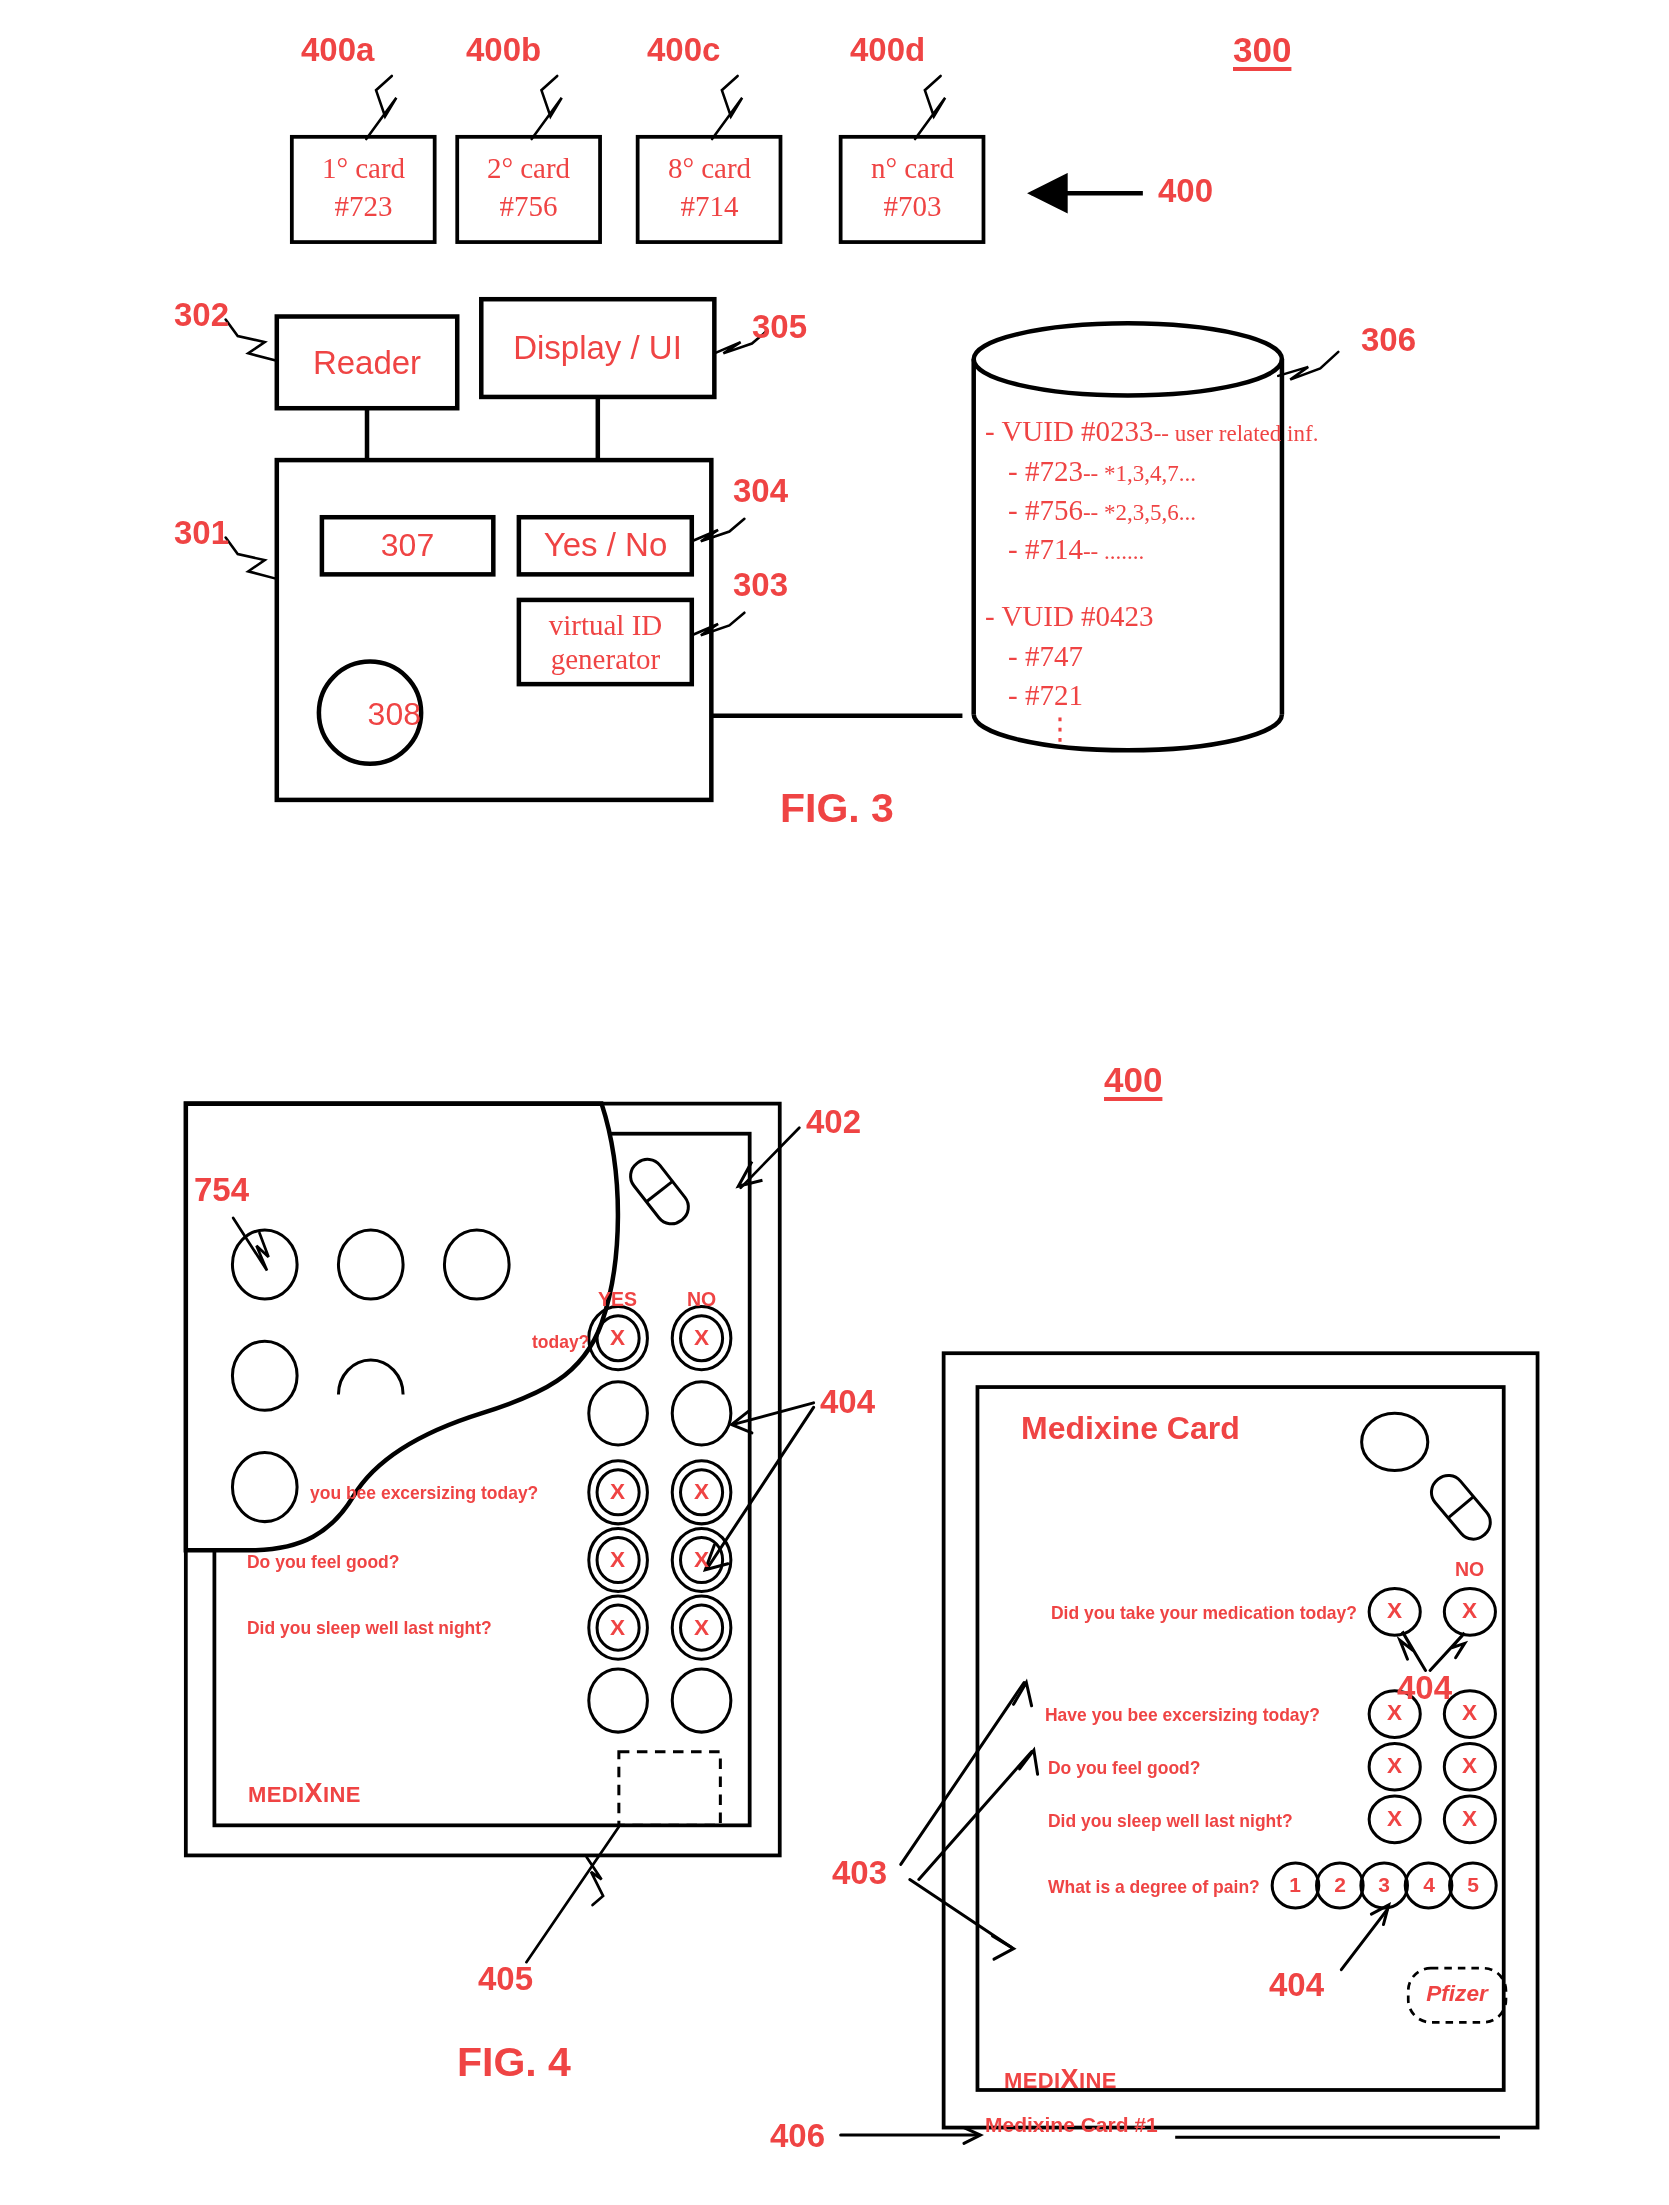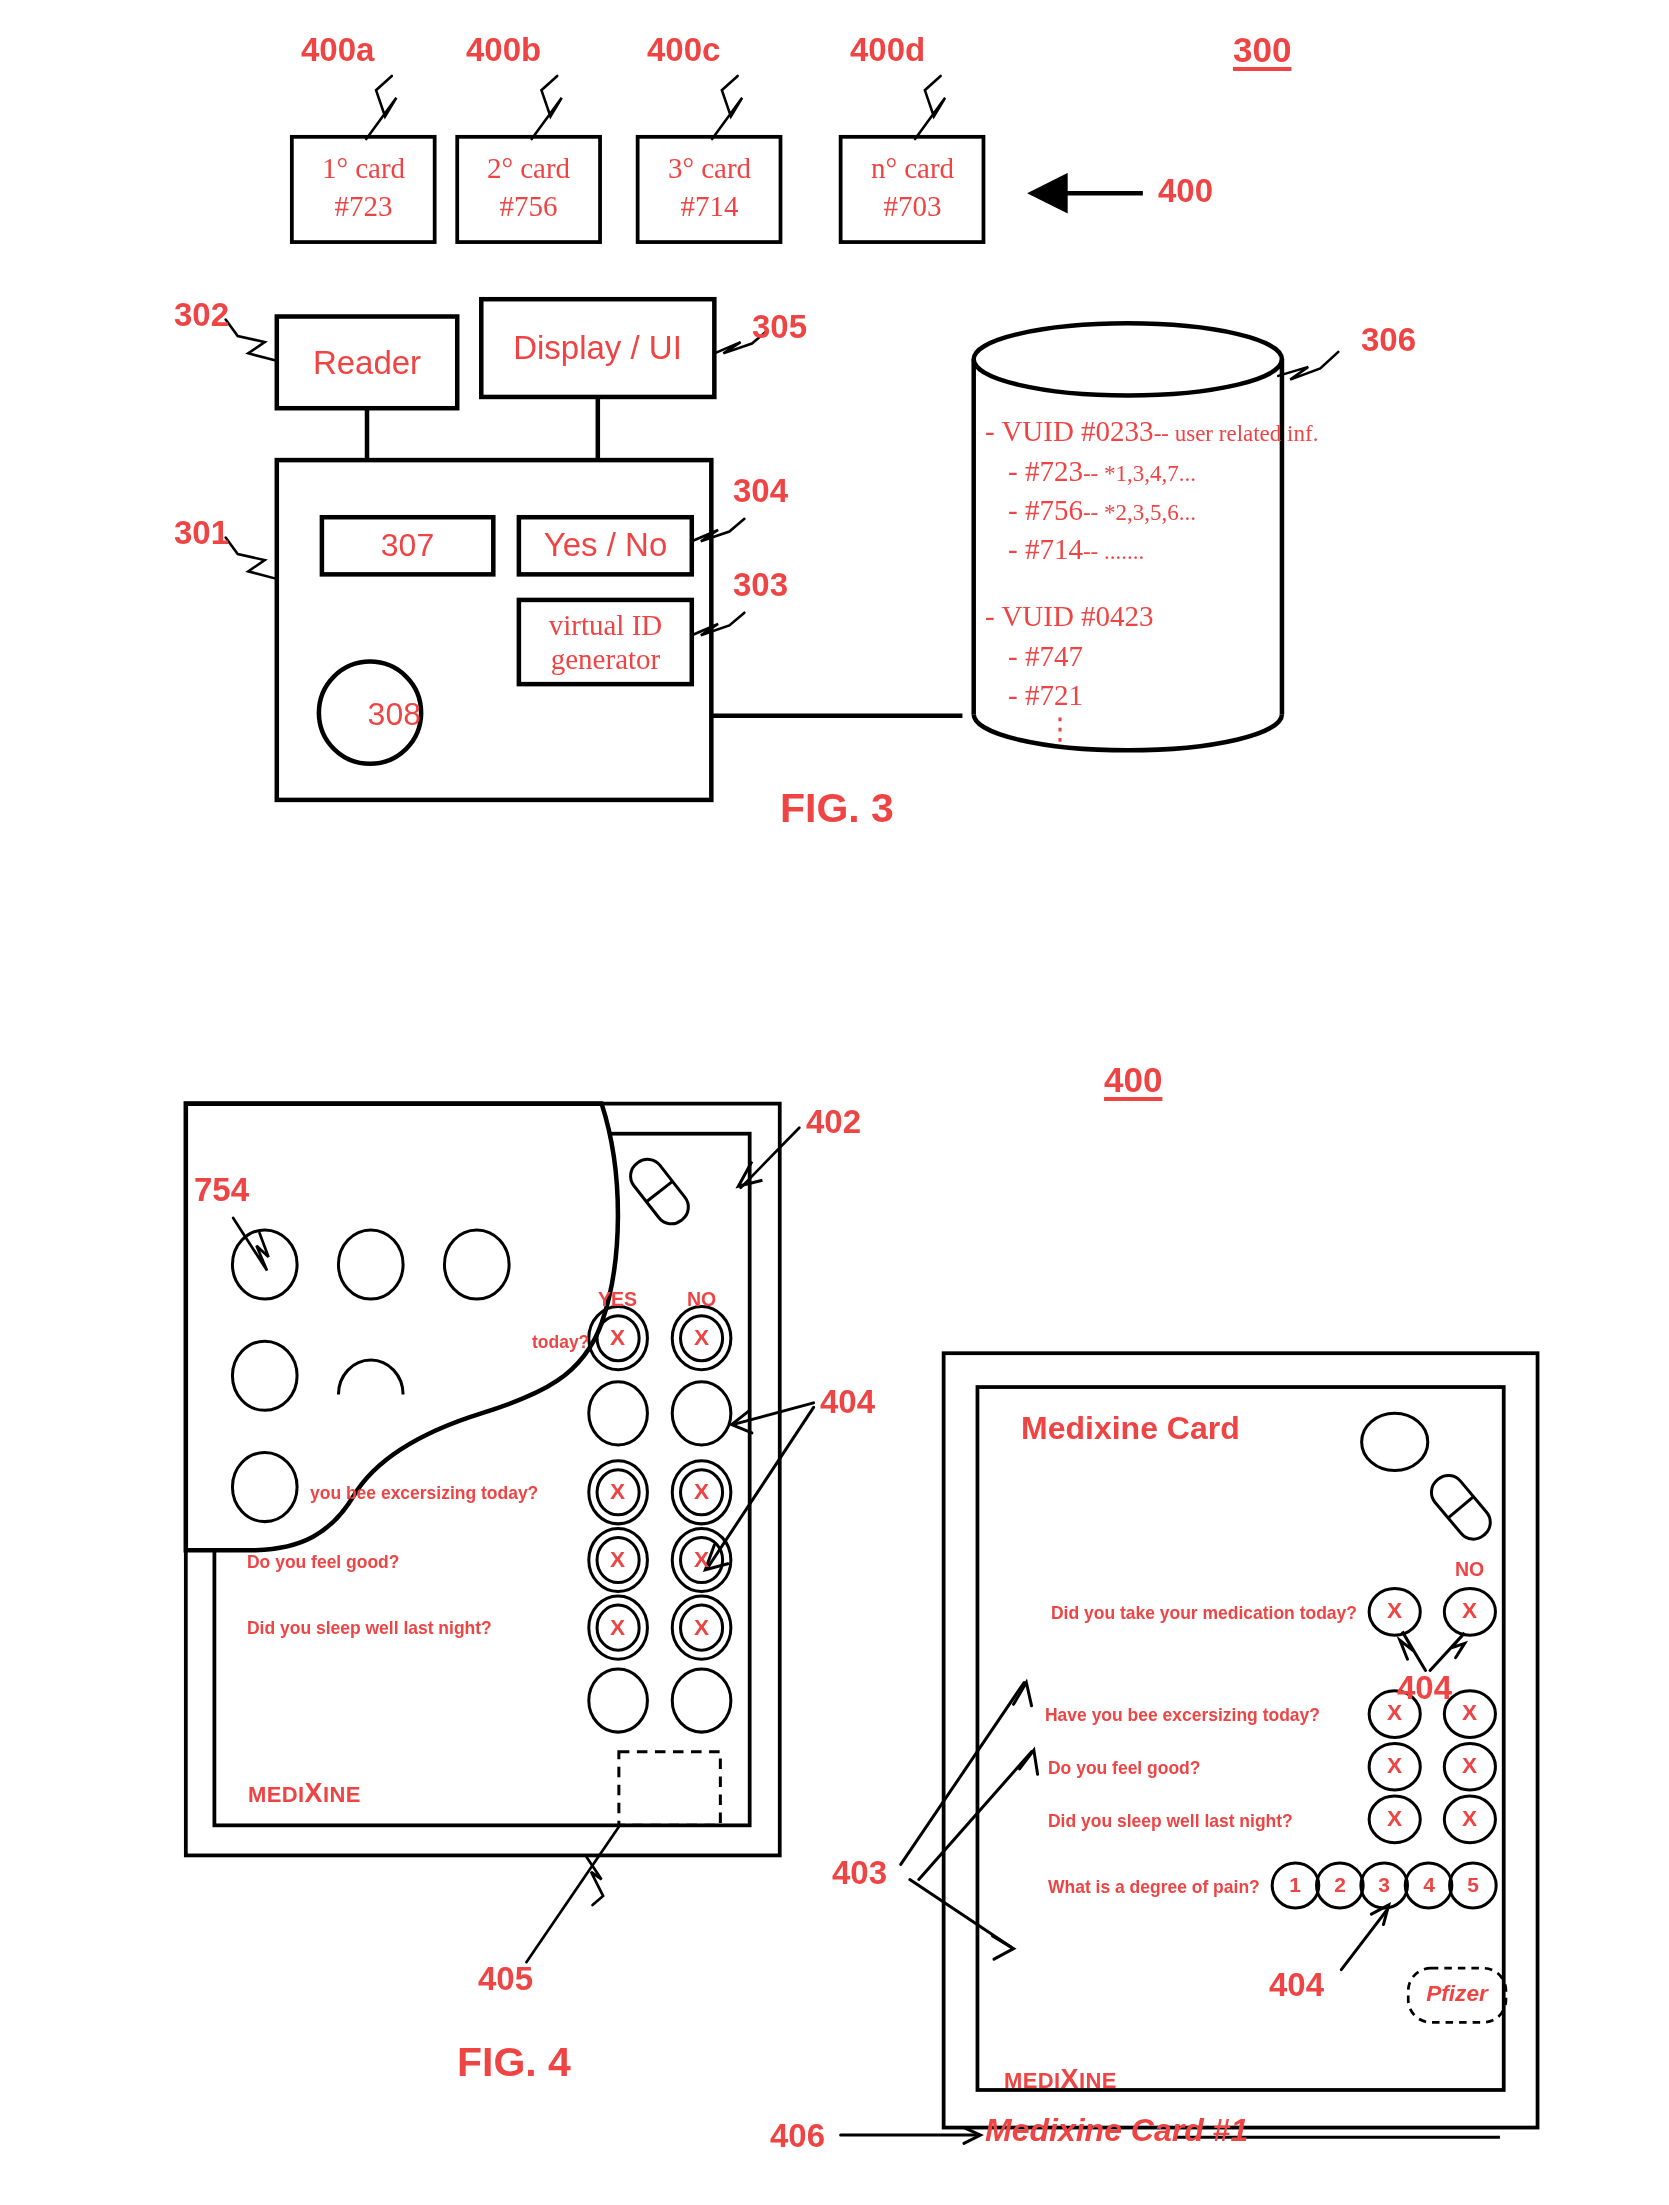--- a/index.html
+++ b/index.html
@@ -91,22 +91,21 @@
     font-weight: bold;
     font-size: 22px;
     letter-spacing: 0.4px;
   }
   .brand .big {
     font-size: 27px;
   }
   .cardid {
     font-family: "Liberation Sans", sans-serif;
     font-weight: bold;
-    font-style: italic;
-    font-size: 32px;
+    font-size: 21px;
   }
   .sponsor {
     font-family: "Liberation Sans", sans-serif;
     font-weight: bold;
     font-style: italic;
     font-size: 22.6px;
   }
   .glyph-x {
     font-family: "Liberation Sans", sans-serif;
     font-weight: bold;
@@ -341,21 +340,21 @@
   <div class="txt ref" style="left:466px; top:33px;">400b</div>
   <div class="txt ref" style="left:647px; top:33px;">400c</div>
   <div class="txt ref" style="left:850px; top:33px;">400d</div>
 
   <div class="txt serif ctr" style="left:292px; top:154px; width:143px;">1° card</div>
   <div class="txt serif ctr" style="left:292px; top:192px; width:143px;">#723</div>
 
   <div class="txt serif ctr" style="left:457px; top:154px; width:143px;">2° card</div>
   <div class="txt serif ctr" style="left:457px; top:192px; width:143px;">#756</div>
 
-  <div class="txt serif ctr" style="left:638px; top:154px; width:143px;">3° card</div>
+  <div class="txt serif ctr" style="left:638px; top:154px; width:143px;">8° card</div>
   <div class="txt serif ctr" style="left:638px; top:192px; width:143px;">#714</div>
 
   <div class="txt serif ctr" style="left:841px; top:154px; width:143px;">n° card</div>
   <div class="txt serif ctr" style="left:841px; top:192px; width:143px;">#703</div>
 
   <div class="txt figno" style="left:1233px; top:32px;">300</div>
   <div class="txt ref" style="left:1158px; top:174px;">400</div>
 
   <div class="txt blk ctr" style="left:277px; top:346px; width:180px;">Reader</div>
   <div class="txt blk ctr" style="left:481px; top:331px; width:233px;">Display / UI</div>

